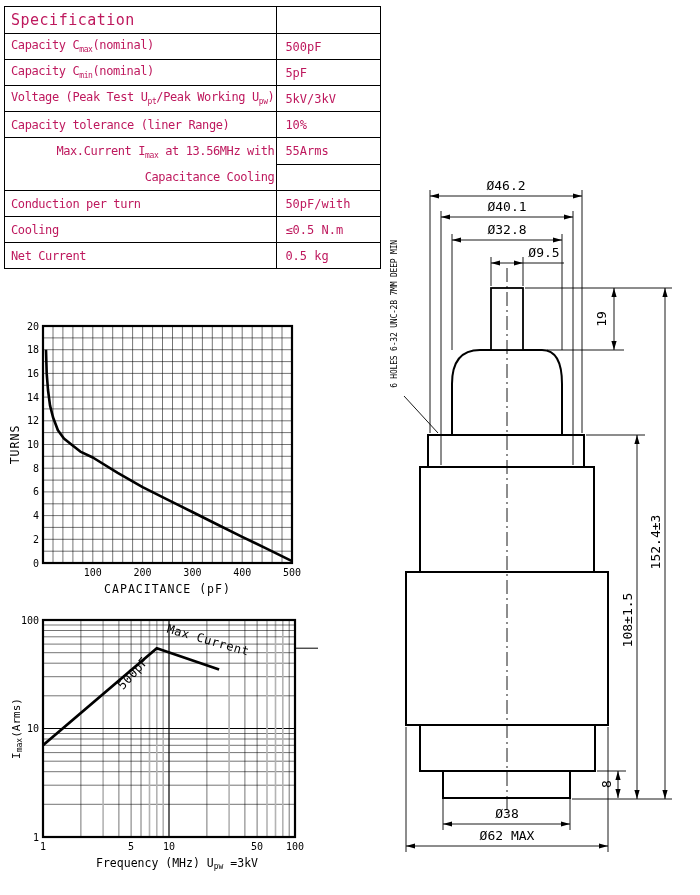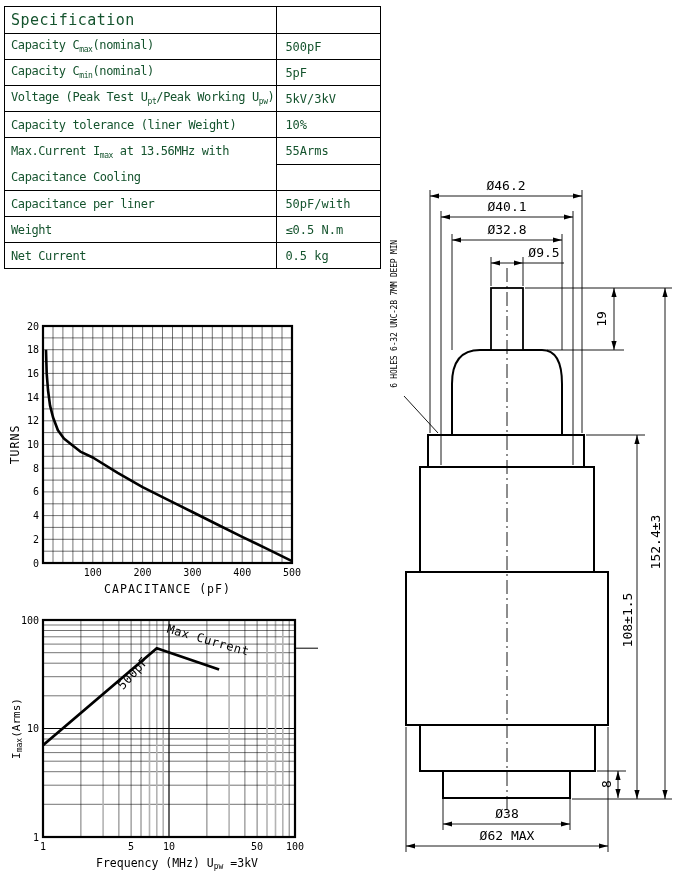--- a/index.html
+++ b/index.html
@@ -1,26 +1,26 @@
 <!DOCTYPE html>
 <html><head>
 <meta charset="utf-8">
 <style>
   html,body{margin:0;padding:0;background:#fff;}
-  #canvas{position:relative;width:700px;height:895px;background:#fff;color:#14532d;
+  #canvas{position:relative;width:700px;height:895px;background:#fff;color:#be185d;
           font-family:"DejaVu Sans Mono","Liberation Mono",monospace;overflow:hidden;}
   
   table.spec{position:absolute;left:4px;top:6px;border-collapse:collapse;table-layout:fixed;}
   table.spec th, table.spec td{border:1px solid #000;padding:0 2px 0 6px;font-weight:normal;
           text-align:left;white-space:nowrap;overflow:hidden;vertical-align:middle;}
   table.spec th{font-size:15px;height:26px;letter-spacing:0.5px;}
   table.spec td{font-size:12px;height:25px;letter-spacing:-0.4px;}
   table.spec td.val{padding-left:8px;letter-spacing:0;}
   table.spec sub{font-size:8px;}
-  table.spec .line{height:26px;line-height:26px;}
+  table.spec .line{height:26px;line-height:26px;text-align:right;}
   
   #chart1{position:absolute;left:0px;top:308px;width:320px;height:296px;}
   #chart2{position:absolute;left:0px;top:598px;width:340px;height:297px;}
   #drawing{position:absolute;left:380px;top:168px;width:320px;height:727px;}
   svg text{fill:#000;font-family:"DejaVu Sans Mono","Liberation Mono",monospace;}
 </style>
 </head>
 <body>
 
 <div id="canvas">
@@ -43,39 +43,39 @@
         </tr>
         <tr>
           <td>Capacity C<sub>min</sub>(nominal)</td>
           <td class="val">5pF</td>
         </tr>
         <tr>
           <td>Voltage (Peak Test U<sub>pt</sub>/Peak Working U<sub>pw</sub>)</td>
           <td class="val">5kV/3kV</td>
         </tr>
         <tr>
-          <td>Capacity tolerance (liner Weight)</td>
+          <td>Capacity tolerance (liner Range)</td>
           <td class="val">10%</td>
         </tr>
         <tr>
           <td rowspan="2">
             <div class="line">Max.Current I<sub>max</sub> at 13.56MHz with</div>
             <div class="line">Capacitance Cooling</div>
           </td>
           <td class="val">55Arms</td>
         </tr>
         <tr>
           <td class="val"></td>
         </tr>
         <tr>
-          <td>Capacitance per liner</td>
+          <td>Conduction per turn</td>
           <td class="val">50pF/with</td>
         </tr>
         <tr>
-          <td>Weight</td>
+          <td>Cooling</td>
           <td class="val">≤0.5 N.m</td>
         </tr>
         <tr>
           <td>Net Current</td>
           <td class="val">0.5 kg</td>
         </tr>
       </tbody>
   </table>
 
   <svg id="chart1" viewBox="0 0 320 296">

